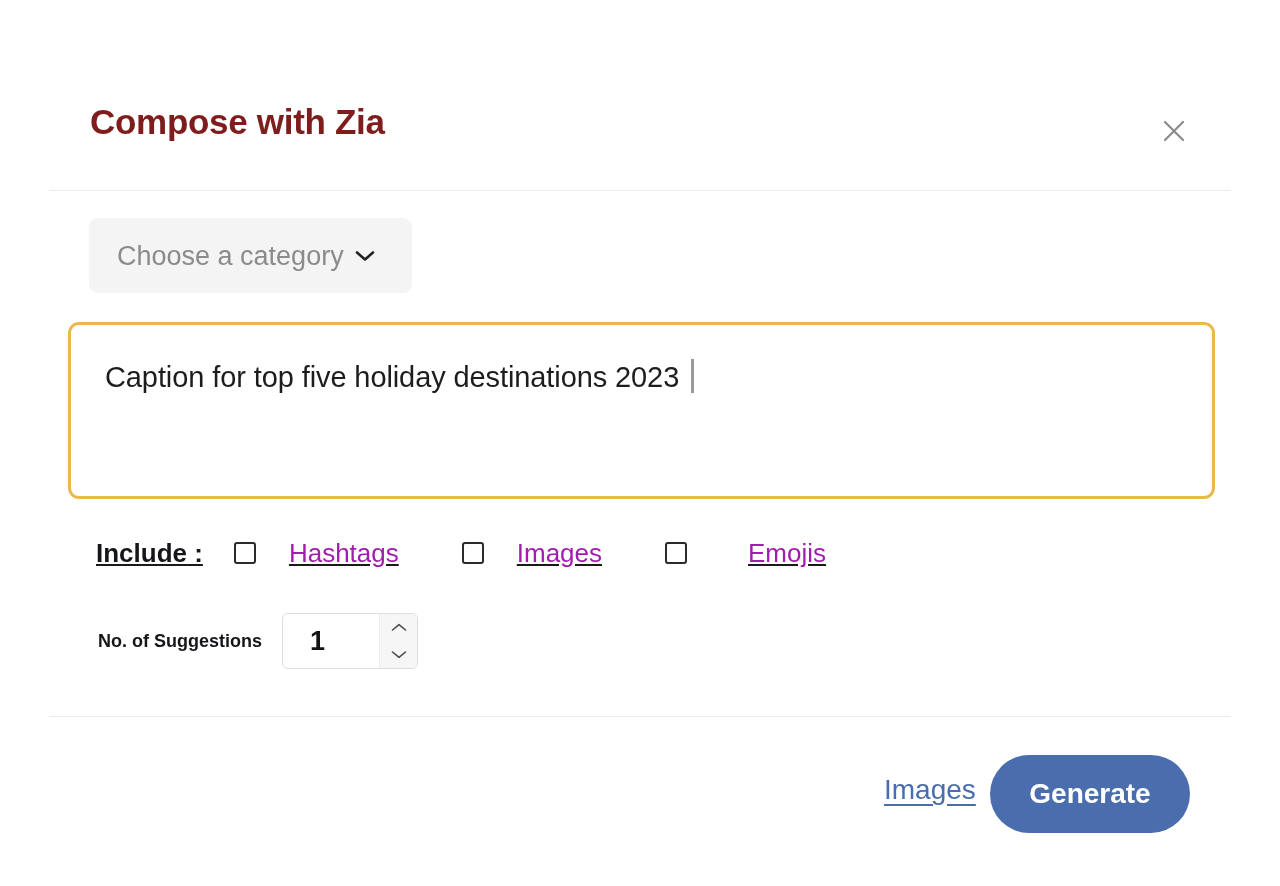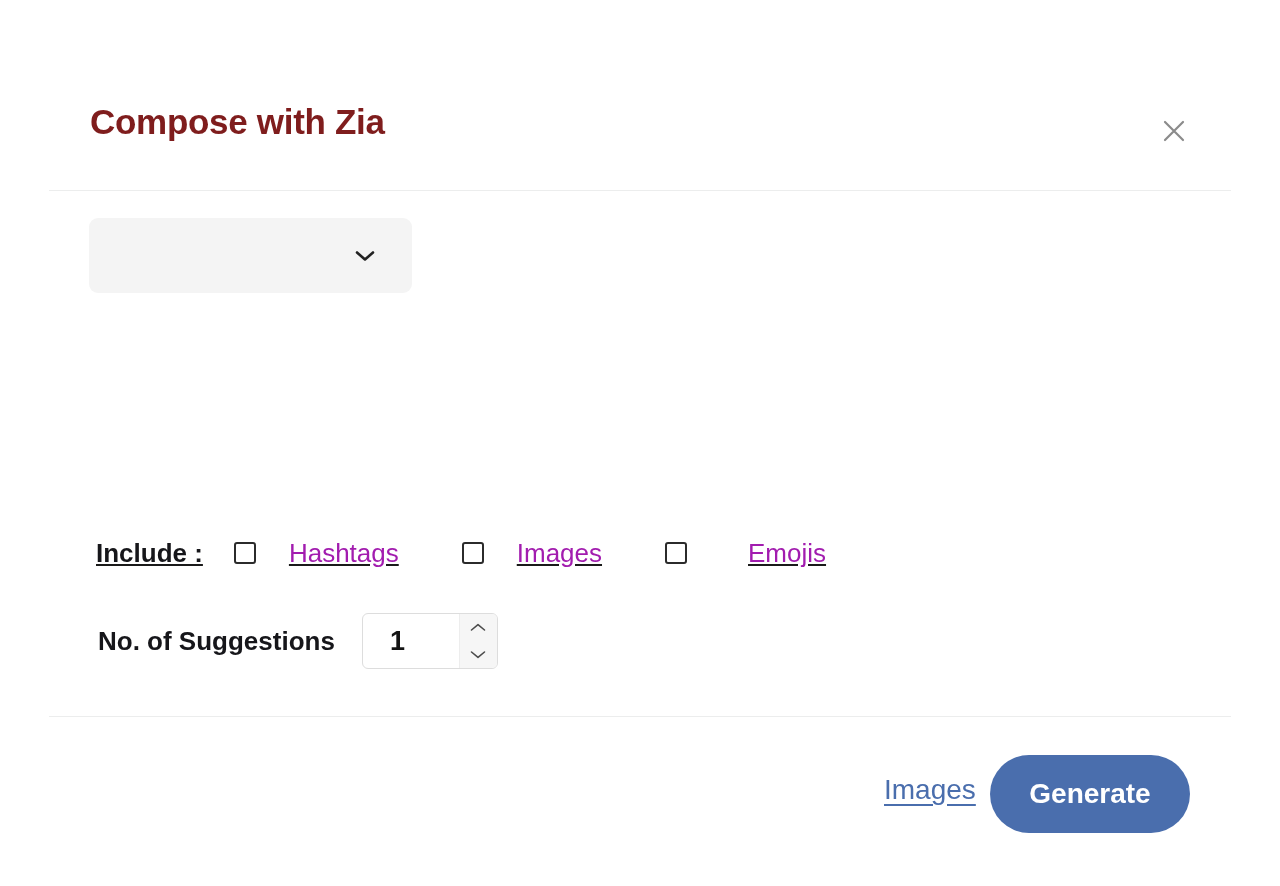--- a/index.html
+++ b/index.html
@@ -185,25 +185,25 @@
 
   
   .suggestions-row {
     position: absolute;
     left: 98px;
     top: 423px;
     display: flex;
     align-items: center;
   }
   .suggestions-label {
-    font-size: 26px;
+    font-size: 18px;
     font-weight: bold;
     color: #16161a;
     white-space: nowrap;
-    margin-right: 27px;
+    margin-right: 20px;
   }
   .stepper {
     position: relative;
     width: 136px;
     height: 56px;
     border: 1px solid #dddddd;
     border-radius: 6px;
     background: #ffffff;
     box-sizing: border-box;
     display: flex;
@@ -291,27 +291,33 @@
         <path d="M6 6 L24 24 M24 6 L6 24" stroke="#8b8b8b" stroke-width="2.2" stroke-linecap="round" fill="none"></path>
       </svg>
     </div>
   </div>
 
   <div class="divider divider-top"></div>
 
   <div class="dialog-body">
 
     <div class="category-select">
+      <span class="category-label">Choose a category</span>
       <span class="category-chevron">
         <svg width="20" height="12" viewBox="0 0 20 12" aria-hidden="true">
           <path d="M2 2.5 L10 9.5 L18 2.5" stroke="#222222" stroke-width="2.6" fill="none" stroke-linecap="round" stroke-linejoin="round"></path>
         </svg>
       </span>
     </div>
 
+    <div class="prompt-box">
+      <div class="prompt-text">
+        <span>Caption for top five holiday destinations 2023</span><span class="prompt-caret"></span>
+      </div>
+    </div>
 
     <div class="include-row">
       <span class="include-label">Include :</span>
 
       <label class="checkbox-item">
         <span class="checkbox-box"></span>
         <span class="checkbox-text">Hashtags</span>
       </label>
 
       <label class="checkbox-item">

